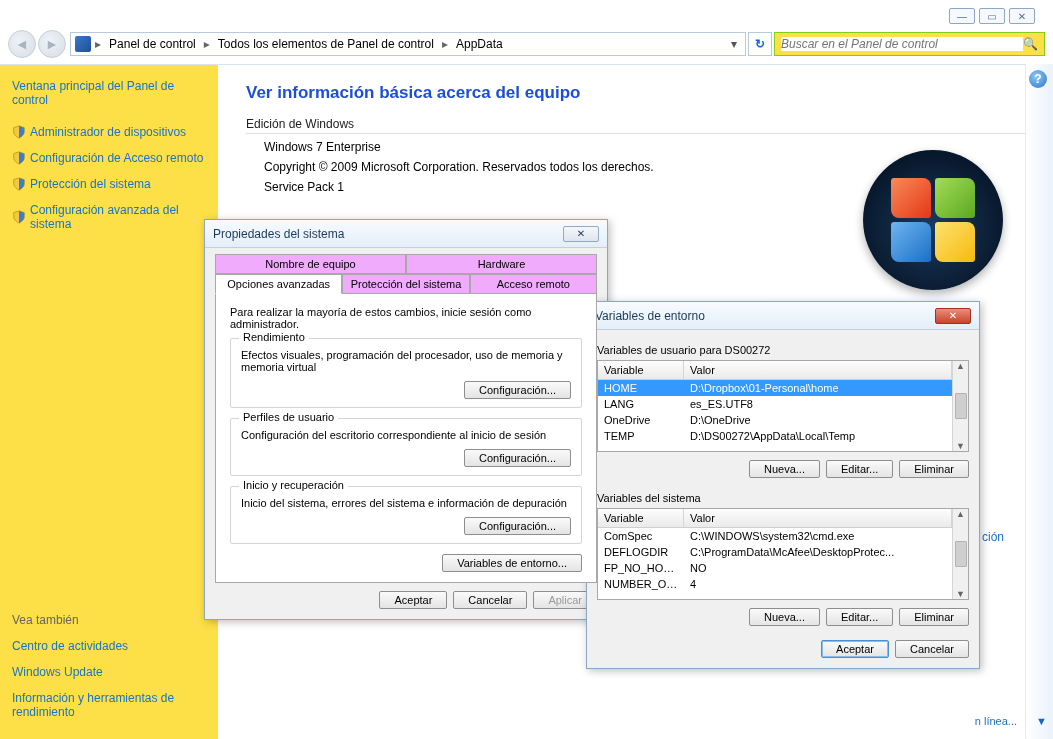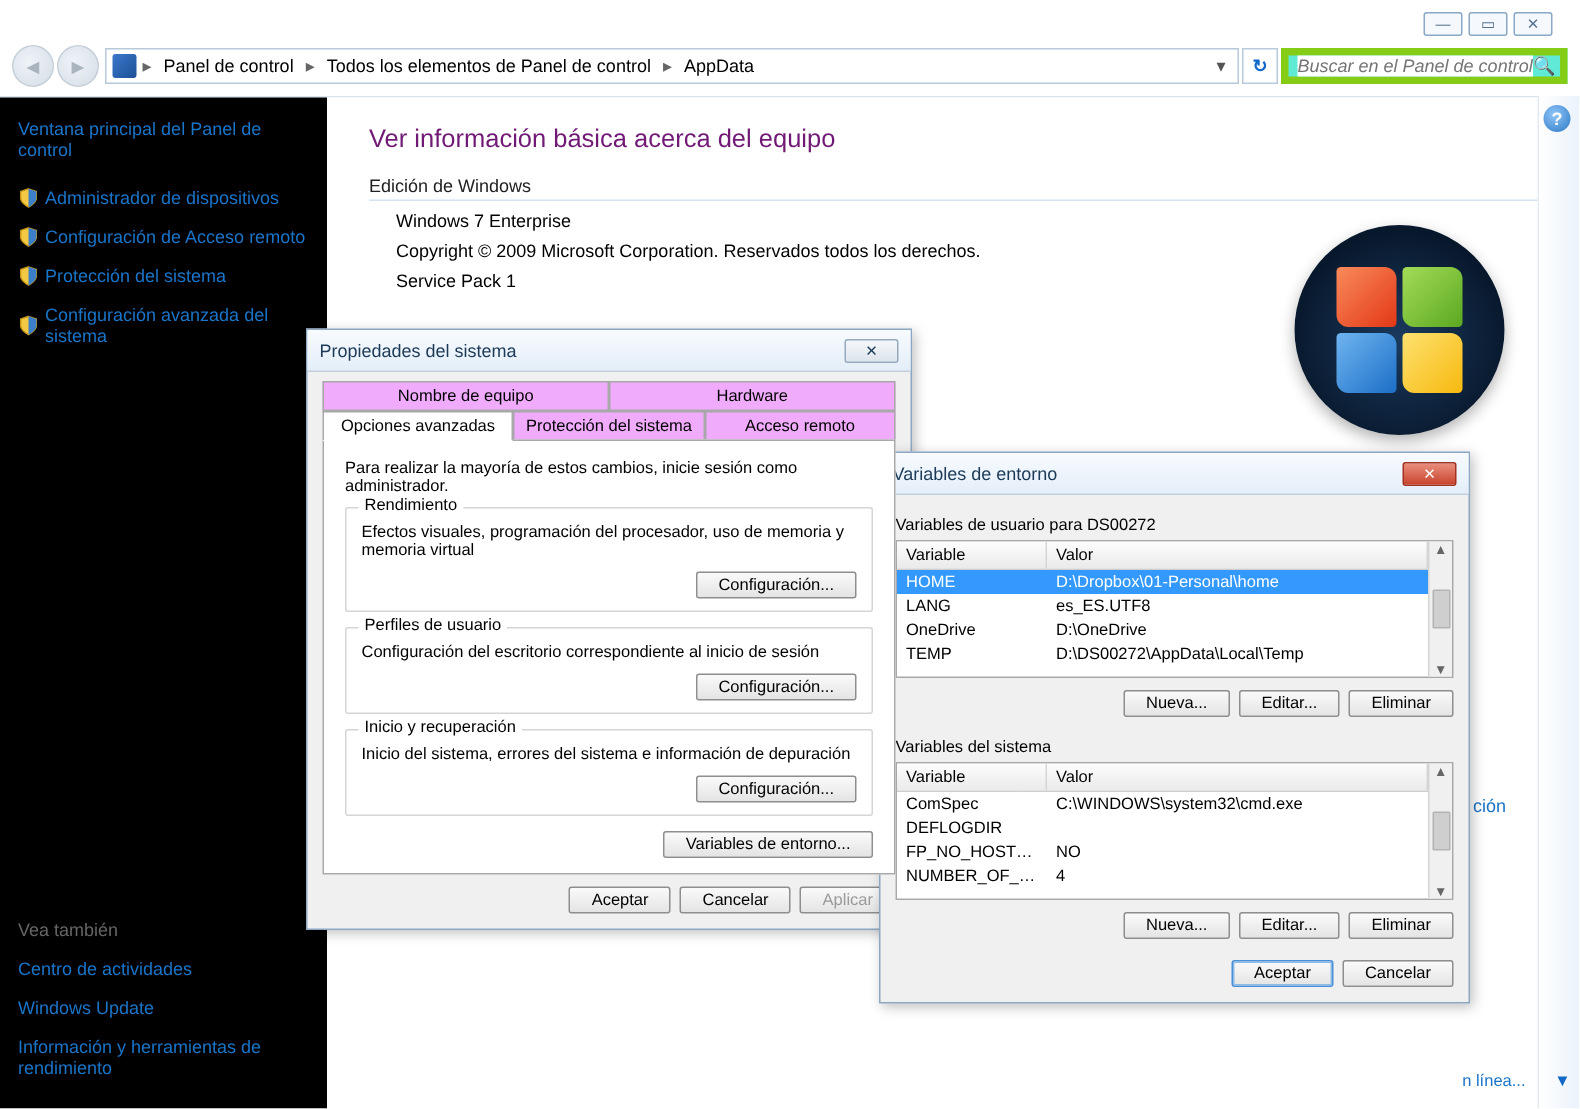--- a/index.html
+++ b/index.html
@@ -14,35 +14,35 @@
 .nav-back { display: flex; }
 .nav-circle { width: 28px; height: 28px; border-radius: 50%; background: radial-gradient(circle at 40% 40%, #eef3f8, #d5dde5); border: 1px solid #c5cfd9; display: flex; align-items: center; justify-content: center; margin-right: 2px; }
 .nav-arrow { font-size: 14px; color: #aab4be; }
 .addr-bar { flex: 1; height: 24px; border: 1px solid #b8c9da; background: #fff; display: flex; align-items: center; padding: 0 4px; gap: 4px; }
 .addr-icon { width: 16px; height: 16px; background: linear-gradient(135deg, #3b78cc, #1d4f96); border-radius: 2px; }
 .crumb { color: #000; padding: 0 4px; }
 .crumb-sep { color: #666; }
 .addr-drop { margin-left: auto; color: #555; padding: 0 4px; }
 .refresh-btn { width: 24px; height: 24px; border: 1px solid #b8c9da; background: #fff; display: flex; align-items: center; justify-content: center; }
 .refresh-ic { color: #1168c9; font-weight: bold; }
-.search-box { width: 191px; height: 24px; border: 5px solid #84cc16; background: #5eead4; display: flex; align-items: center; padding: 0 6px; }
+.search-box { width: 271px; height: 24px; border: 1px solid #84cc16; background: #fde047; display: flex; align-items: center; padding: 0 6px; }
 .search-input { flex: 1; border: none; outline: none; color: #888; font-style: italic; font-size: 12px; }
 .search-ic { color: #3a6ca8; }
 
 
 .main-area { position: absolute; top: 64px; left: 0; right: 0; bottom: 0; display: flex; border-top: 1px solid #d9e3ee; }
-.sidebar { width: 218px; background: #000000; padding: 14px 12px; display: flex; flex-direction: column; }
+.sidebar { width: 218px; background: #fde047; padding: 14px 12px; display: flex; flex-direction: column; }
 .sidebar-title { color: #1a74c7; margin-bottom: 12px; }
 .side-link { color: #1a74c7; margin: 6px 0; display: flex; align-items: center; gap: 4px; cursor: pointer; }
 .shield { width: 14px; height: 14px; flex-shrink: 0; }
 .side-spacer { flex: 1; }
 .side-label { color: #656565; margin: 4px 0 6px; }
 
 .content { flex: 1; background: #fff; padding: 18px 28px; position: relative; }
-.content h1 { color: #701a75; font-size: 17px; font-weight: normal; margin-bottom: 14px; }
+.content h1 { color: #1d4ed8; font-size: 17px; font-weight: bold; margin-bottom: 14px; }
 .section-h { color: #222; margin-bottom: 2px; border-bottom: 1px solid #d6e2ef; padding-bottom: 2px; }
 .section-body { padding-left: 18px; margin-bottom: 10px; }
 .section-body div { margin: 6px 0; }
 
 .border-right-fade { position: absolute; right: 0; top: 64px; bottom: 0; width: 28px; background: linear-gradient(to right, #fff, #eaf2fb); border-left: 1px solid #e3ecf5; }
 .help-icon { position: absolute; top: 6px; right: 6px; width: 18px; height: 18px; border-radius: 50%; background: radial-gradient(circle at 40% 35%, #8fc6f8, #2b78c5); color: #fff; display: flex; align-items: center; justify-content: center; font-size: 12px; font-weight: bold; }
 .chev-d { position: absolute; bottom: 12px; right: 6px; color: #1168c9; font-size: 11px; }
 
 
 .win-orb { position: absolute; top: 150px; right: 50px; width: 140px; height: 140px; border-radius: 50%; background: radial-gradient(circle at 50% 55%, #1a3a5e 0%, #08182c 70%); box-shadow: 0 4px 10px rgba(0,0,0,0.3); display: grid; grid-template-columns: 1fr 1fr; grid-template-rows: 1fr 1fr; gap: 4px; padding: 28px; }
@@ -73,21 +73,21 @@
 .btn:focus, .btn.default { border-color:#4a90d9; box-shadow: 0 0 0 1px #8bbce8 inset; }
 .dlg-footer { display: flex; justify-content: flex-end; gap: 6px; padding-top: 8px; }
 
 
 .env-dlg { top: 301px; left: 586px; width: 394px; }
 .env-section-label { font-size: 11px; margin: 8px 0 4px; }
 .env-table { border: 1px solid #a8a8a8; background: #fff; height: 92px; display: flex; font-size: 11px; }
 .env-table-inner { flex: 1; overflow: hidden; }
 .env-header { display: flex; background: linear-gradient(#fdfdfd,#eaeaea); border-bottom: 1px solid #cfcfcf; }
 .env-header div { padding: 3px 6px; border-right: 1px solid #d5d5d5; }
-.col-var { width: 100px; }
+.col-var { width: 86px; }
 .col-val { flex: 1; }
 .env-row { display: flex; padding: 1px 0; }
 .env-row div { padding: 1px 6px; overflow: hidden; white-space: nowrap; text-overflow: ellipsis;}
 .env-row.selected { background: #3399ff; color: #fff; }
 .env-scroll { width: 16px; background: #f0f0f0; border-left: 1px solid #d5d5d5; display:flex; flex-direction:column; justify-content:space-between; align-items:center; font-size:9px; color:#666;}
 .env-scroll .thumb { width:12px; height:26px; background:#cfcfcf; border:1px solid #b3b3b3; border-radius:1px;}
 .env-btns { display:flex; justify-content:flex-end; gap:6px; padding:8px 0 6px; }
 
 .bottom-link-row { position:absolute; bottom:12px; right:36px; color:#1a74c7; font-size:11px;}
 </style>
@@ -295,20 +295,21 @@
           <div class="col-var">Variable</div>
           <div class="col-val">Valor</div>
         </div>
         <div id="sys-vars-rows">
             <div class="env-row">
               <div class="col-var">ComSpec</div>
               <div class="col-val">C:\WINDOWS\system32\cmd.exe</div>
             </div>
             <div class="env-row">
               <div class="col-var">DEFLOGDIR</div>
+              <div class="col-val">C:\ProgramData\McAfee\DesktopProtec...</div>
             </div>
             <div class="env-row">
               <div class="col-var">FP_NO_HOST_C...</div>
               <div class="col-val">NO</div>
             </div>
             <div class="env-row">
               <div class="col-var">NUMBER_OF_P...</div>
               <div class="col-val">4</div>
             </div>
           </div>

